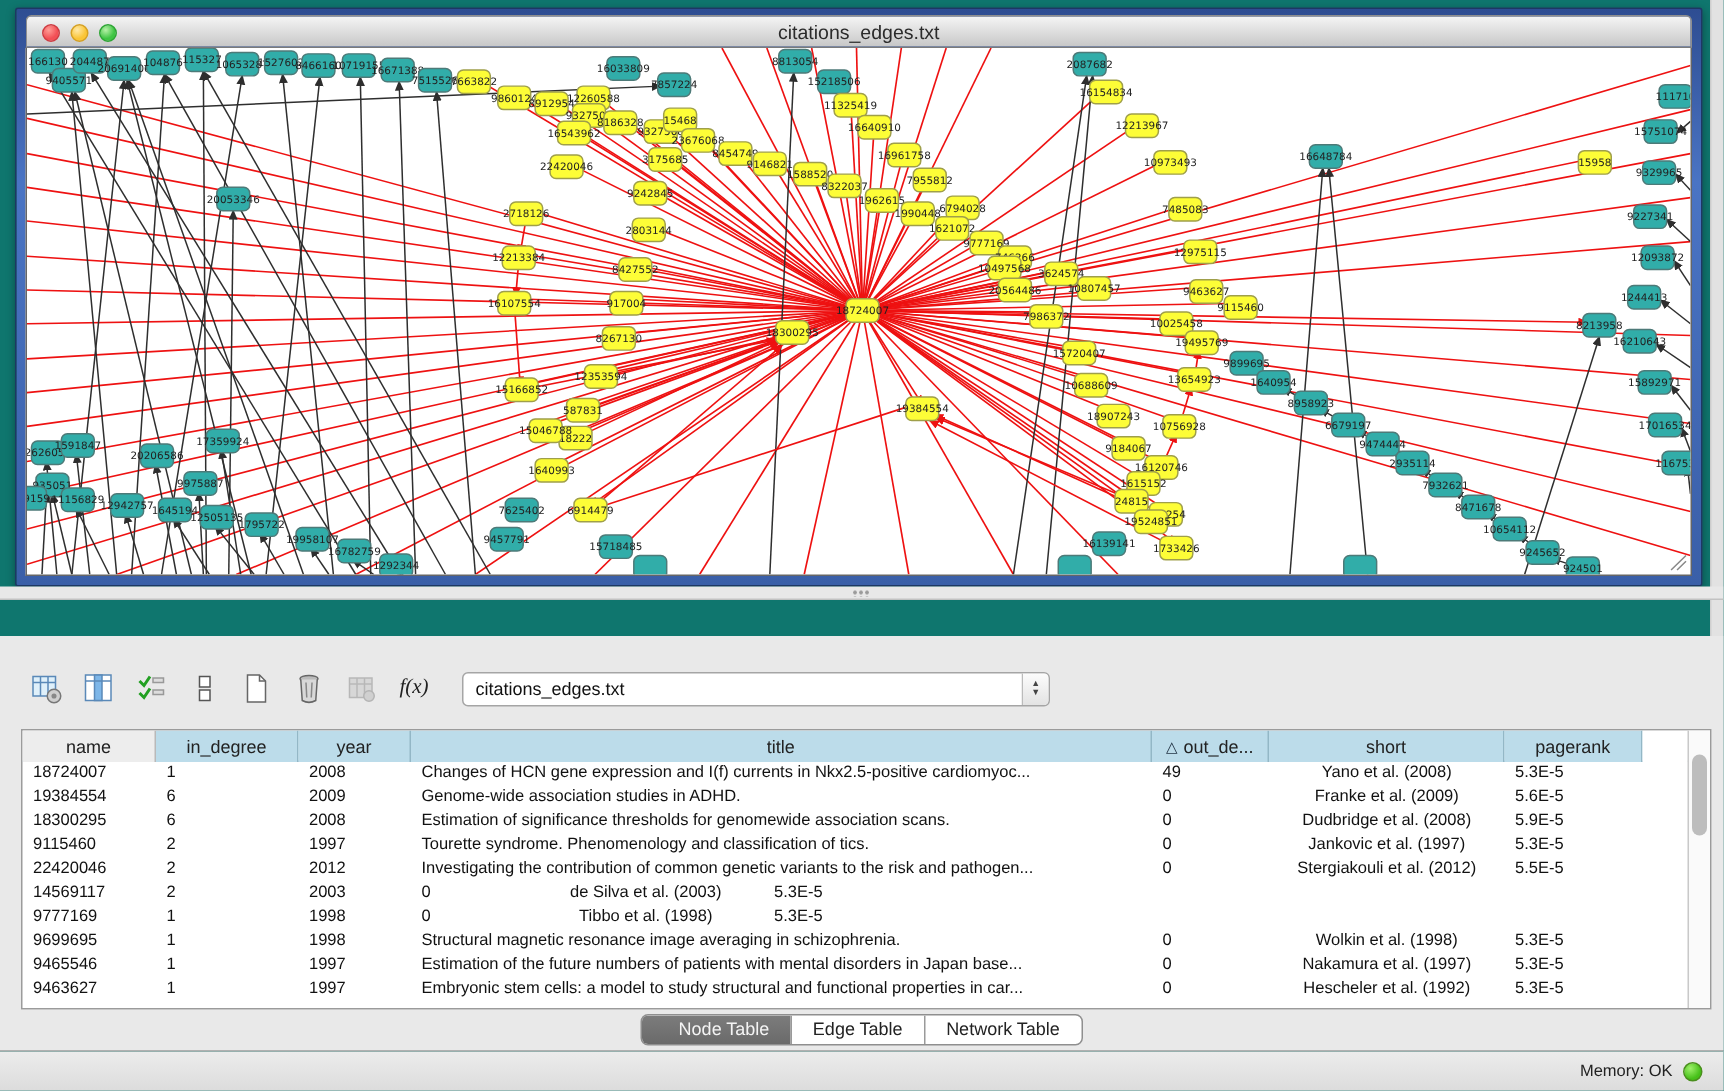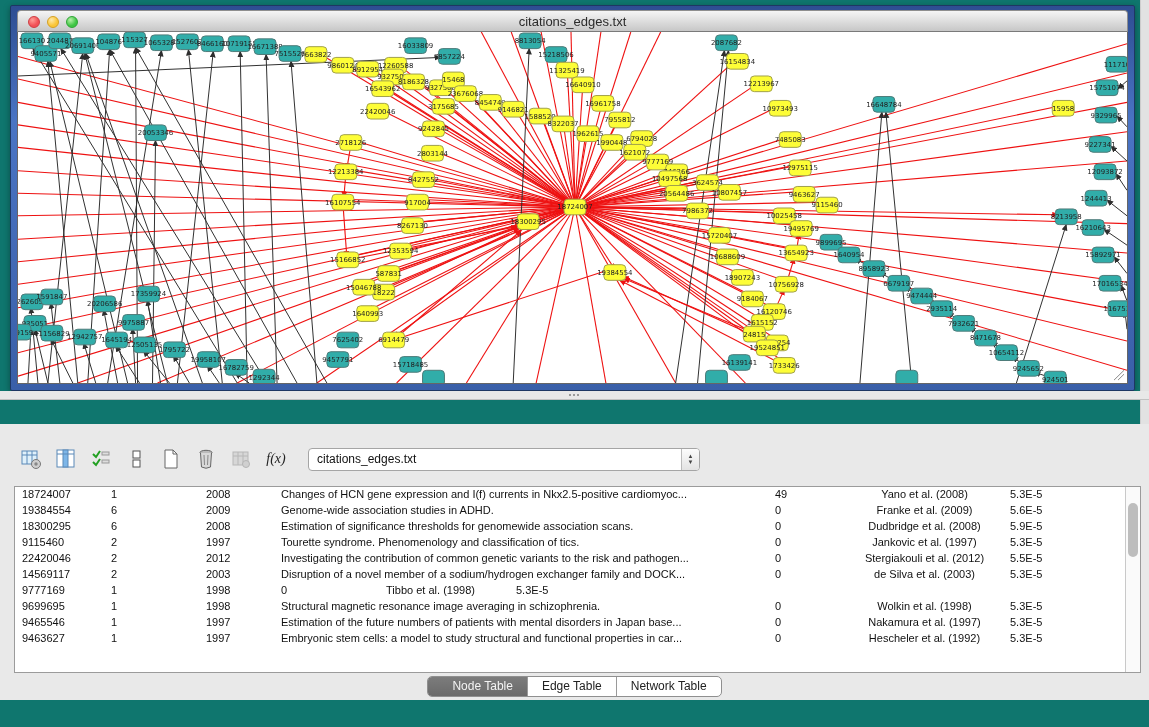--- a/index.html
+++ b/index.html
@@ -645,20 +645,30 @@
         <span class="val">citations_edges.txt</span>
         <span class="step">
             <span>▲</span>
             <span>▼</span>
           </span>
       </span>
     </div>
 
     <div class="tablewrap">
       <div class="grid">
+        <div class="hdr-row" id="hdr-row">
+            <div class="hdr-cell plain" style="width: 89px;">name</div>
+            <div class="hdr-cell" style="width: 95px;">in_degree</div>
+            <div class="hdr-cell" style="width: 75px;">year</div>
+            <div class="hdr-cell" style="width: 494px;">title</div>
+            <div class="hdr-cell" style="width: 78px;"><span class="sort">△</span>out_de...</div>
+            <div class="hdr-cell" style="width: 157px;">short</div>
+            <div class="hdr-cell" style="width: 92px;">pagerank</div>
+            <div class="hdr-cell plain" style="flex: 1 1 0%; background: rgb(255, 255, 255); border-right: none;"></div>
+          </div>
         <div id="t-body">
             <div class="row">
               <div class="cell" style="width: 89px;">18724007</div>
               <div class="cell" style="width: 95px;">1</div>
               <div class="cell" style="width: 75px;">2008</div>
               <div class="cell" style="width: 494px;">Changes of HCN gene expression and I(f) currents in Nkx2.5-positive cardiomyoc...</div>
               <div class="cell" style="width: 78px;">49</div>
               <div class="cell center" style="width: 157px;">Yano et al. (2008)</div>
               <div class="cell" style="width: 92px;">5.3E-5</div>
             </div>
@@ -695,21 +705,20 @@
               <div class="cell" style="width: 75px;">2012</div>
               <div class="cell" style="width: 494px;">Investigating the contribution of common genetic variants to the risk and pathogen...</div>
               <div class="cell" style="width: 78px;">0</div>
               <div class="cell center" style="width: 157px;">Stergiakouli et al. (2012)</div>
               <div class="cell" style="width: 92px;">5.5E-5</div>
             </div>
             <div class="row">
               <div class="cell" style="width: 89px;">14569117</div>
               <div class="cell" style="width: 95px;">2</div>
               <div class="cell" style="width: 75px;">2003</div>
-              <div class="cell" style="width: 494px;">Disruption of a novel member of a sodium/hydrogen exchanger family and DOCK...</div>
               <div class="cell" style="width: 78px;">0</div>
               <div class="cell center" style="width: 157px;">de Silva et al. (2003)</div>
               <div class="cell" style="width: 92px;">5.3E-5</div>
             </div>
             <div class="row">
               <div class="cell" style="width: 89px;">9777169</div>
               <div class="cell" style="width: 95px;">1</div>
               <div class="cell" style="width: 75px;">1998</div>
               <div class="cell" style="width: 78px;">0</div>
               <div class="cell center" style="width: 157px;">Tibbo et al. (1998)</div>
@@ -751,14 +760,18 @@
 
     <div class="tabs">
       <div class="seg" id="seg">
           <div class="seg-btn sel">Node Table</div>
           <div class="seg-btn">Edge Table</div>
           <div class="seg-btn">Network Table</div>
         </div>
     </div>
   </div>
 
+  <div class="statusbar">
+    <span class="mem-label">Memory: OK</span>
+    <span class="mem-dot"></span>
+  </div>
 
 </div>
 
 </body></html>

